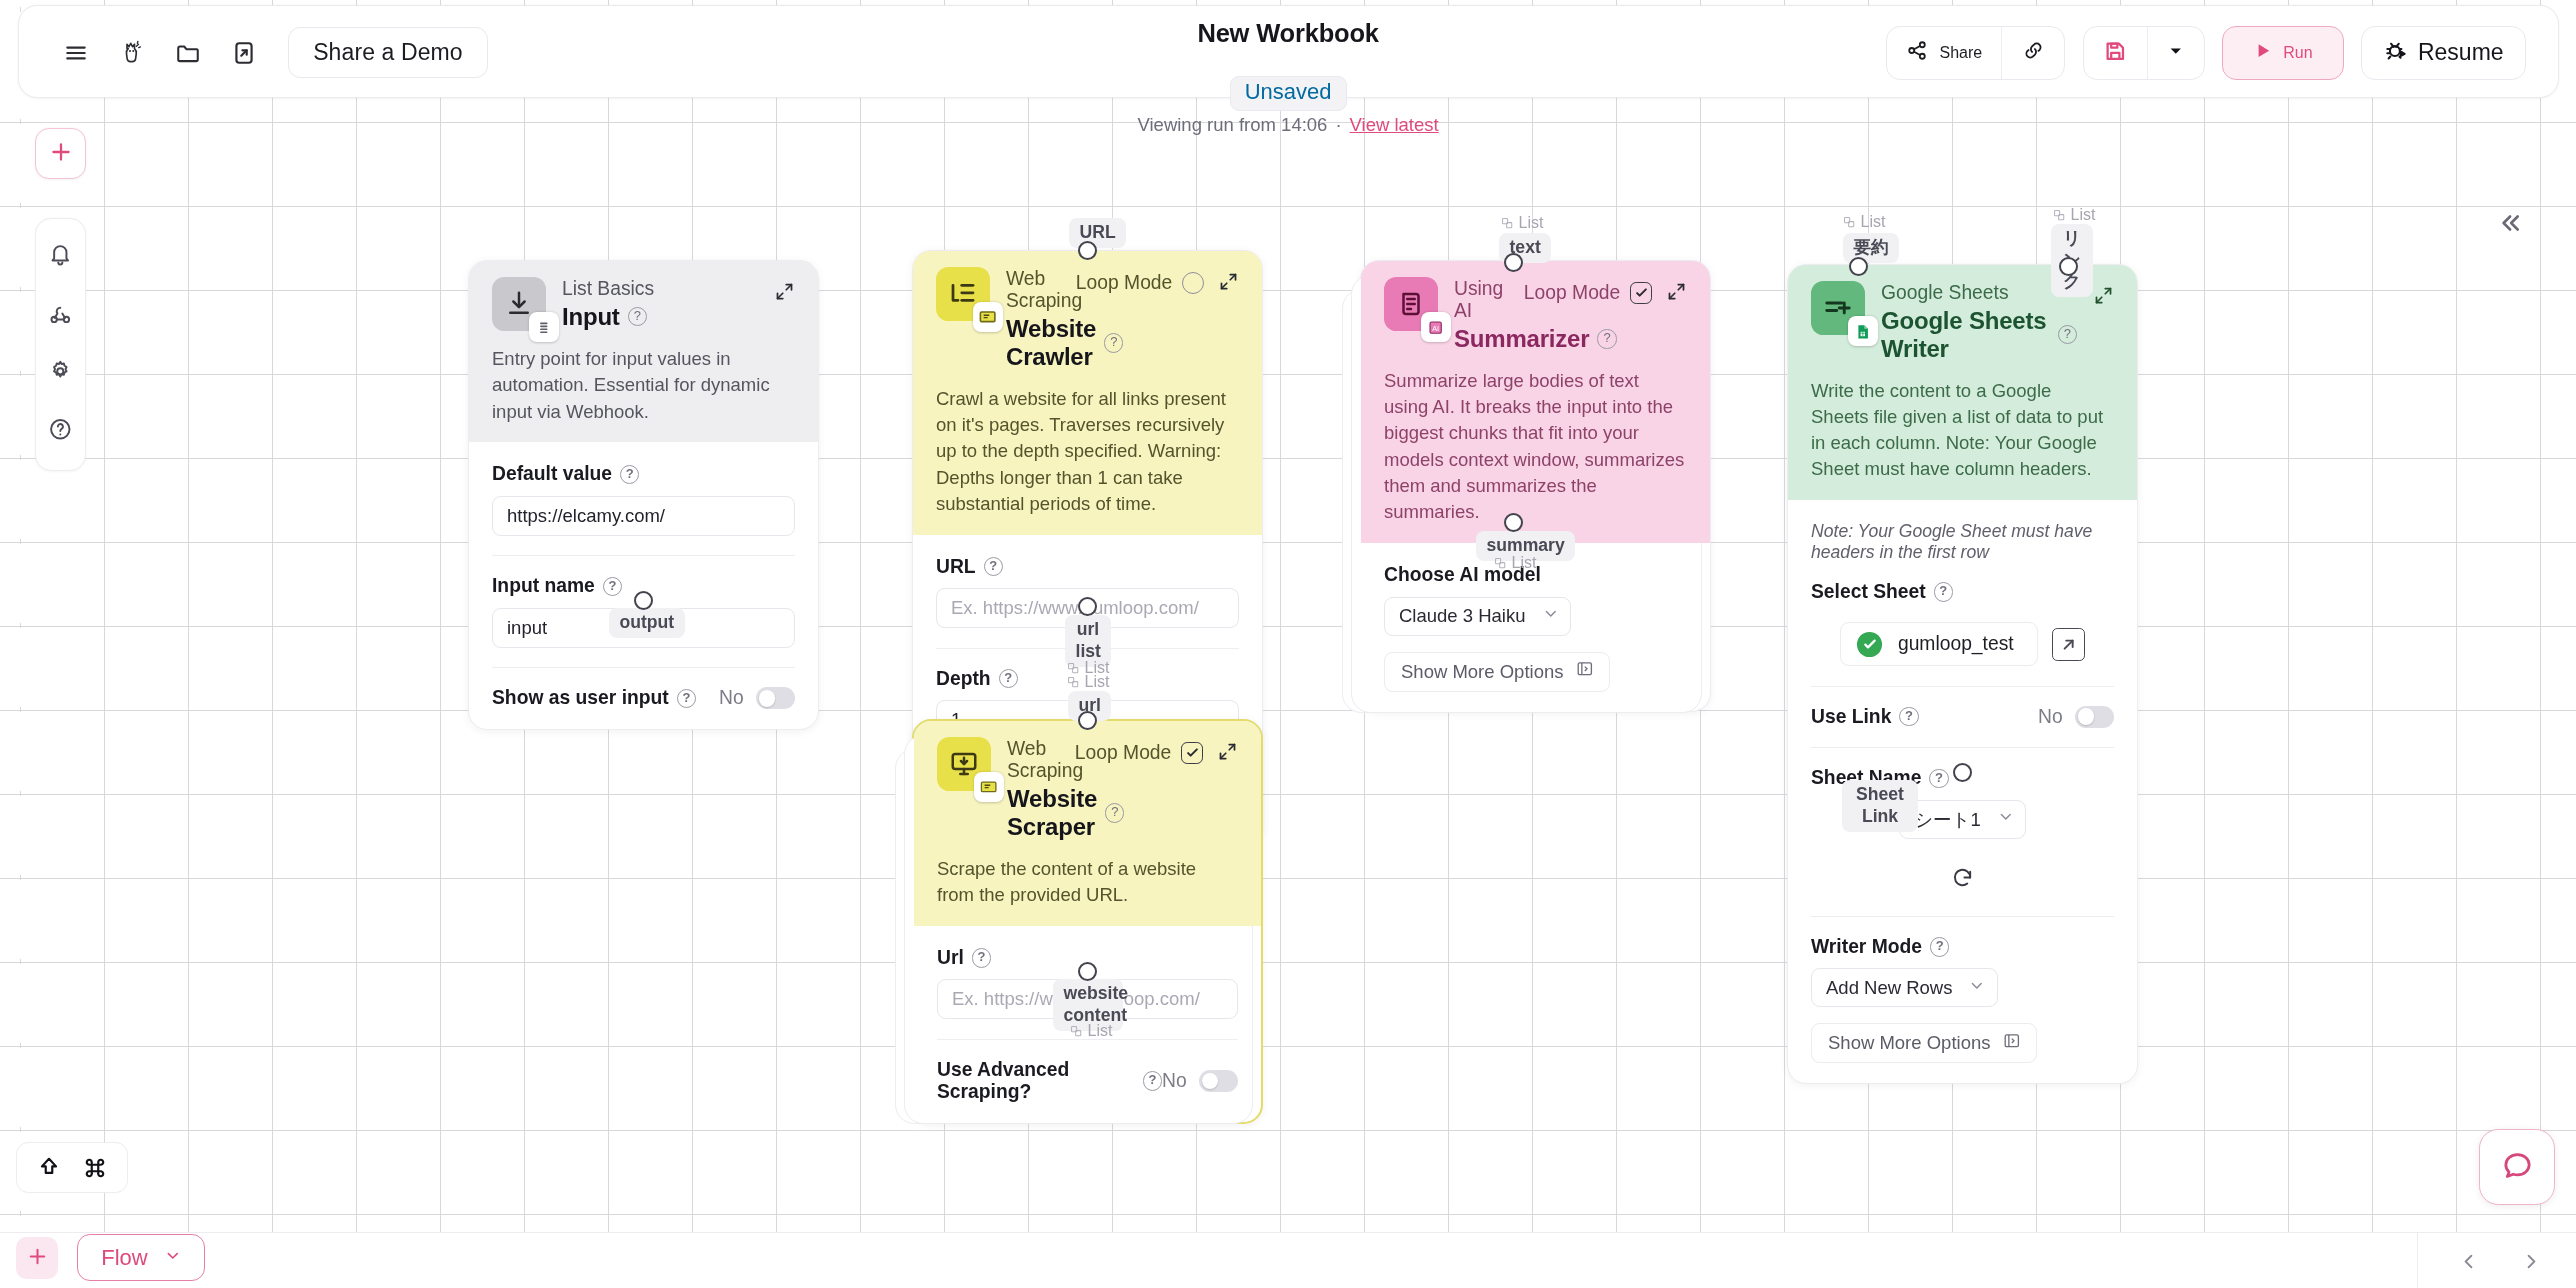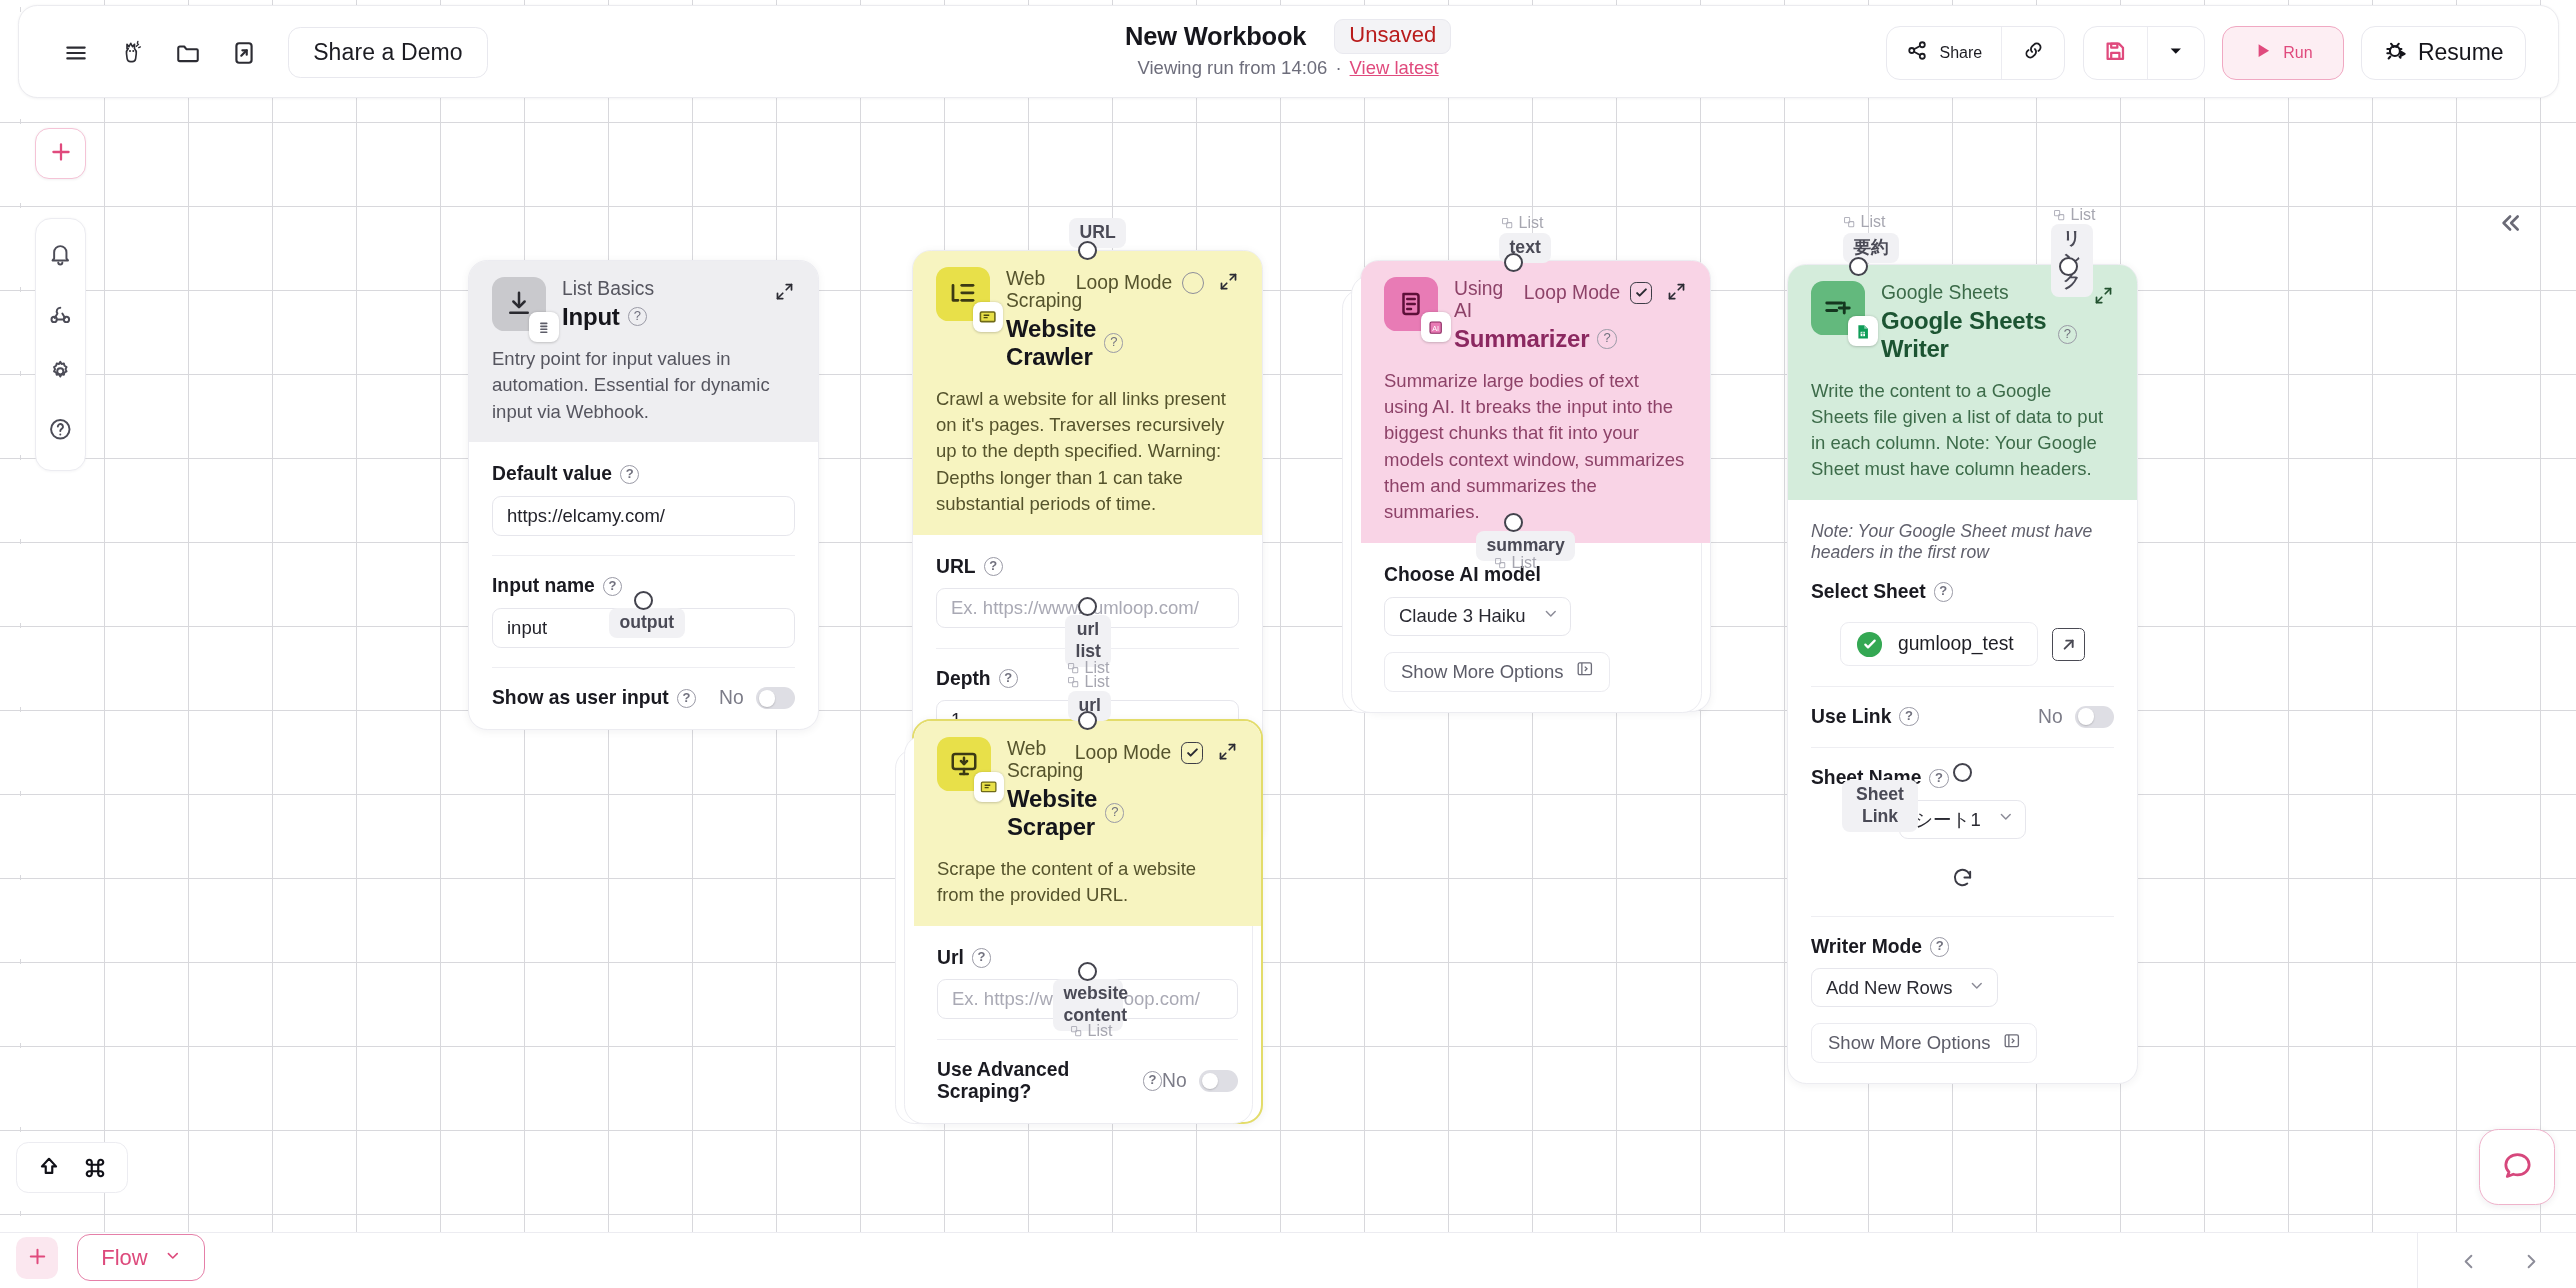--- a/index.html
+++ b/index.html
@@ -61,24 +61,24 @@
     background: #fff; cursor: pointer;
     font-size: 23px; color: #1c1c22; letter-spacing: 0.1px;
     display: flex; align-items: center;
   }
 
   .tb-center {
     position: absolute; left: 0; right: 0; top: 12.3px;
     display: flex; flex-direction: column; align-items: center; gap: 3.5px;
     pointer-events: none;
   }
-  .title-row { display: flex; align-items: center; gap: 28px; pointer-events: auto; }
+  .title-row { display: flex; align-items: center; gap: 28px; pointer-events: auto; flex-direction: column; }
   .wb-title { font-size: 25.5px; font-weight: bold; color: #16161c; letter-spacing: -0.2px; }
   .unsaved-chip {
-    font-size: 22px; color: #b91c1c;
+    font-size: 22px; color: #0369a1;
     background: #f3f3f6; border: 0.9px solid #e9e9ef;
     border-radius: 9px; padding: 2.6px 14px 4.4px;
   }
   .subtitle-row { display: flex; align-items: center; gap: 8px; font-size: 18.5px; color: #6d6d7b; pointer-events: auto; }
   .view-latest { color: #e04a7d; text-decoration: underline; cursor: pointer; }
 
   .tb-right { position: absolute; right: 32px; top: 0; height: 93px; display: flex; align-items: center; gap: 17.6px; }
   .group {
     display: flex; align-items: center;
     border: 0.9px solid #e9e9ef; border-radius: 14px;

